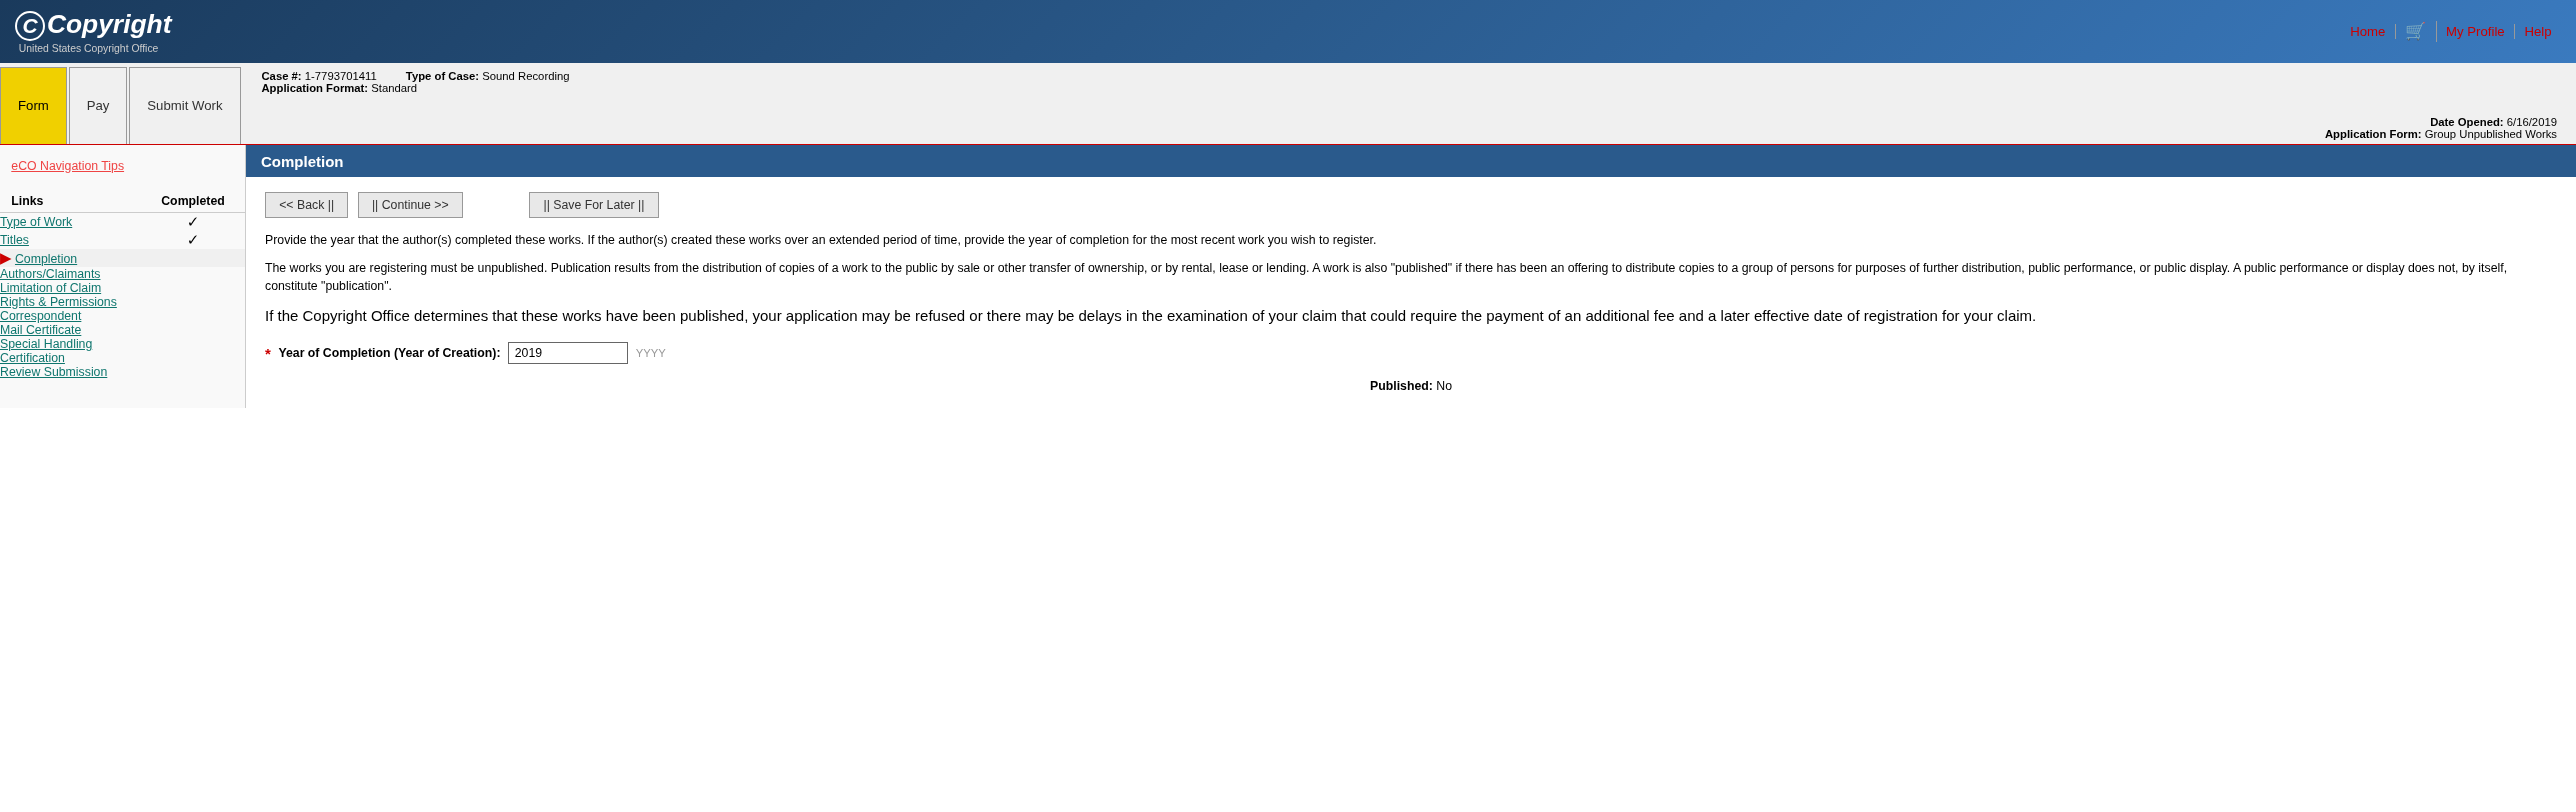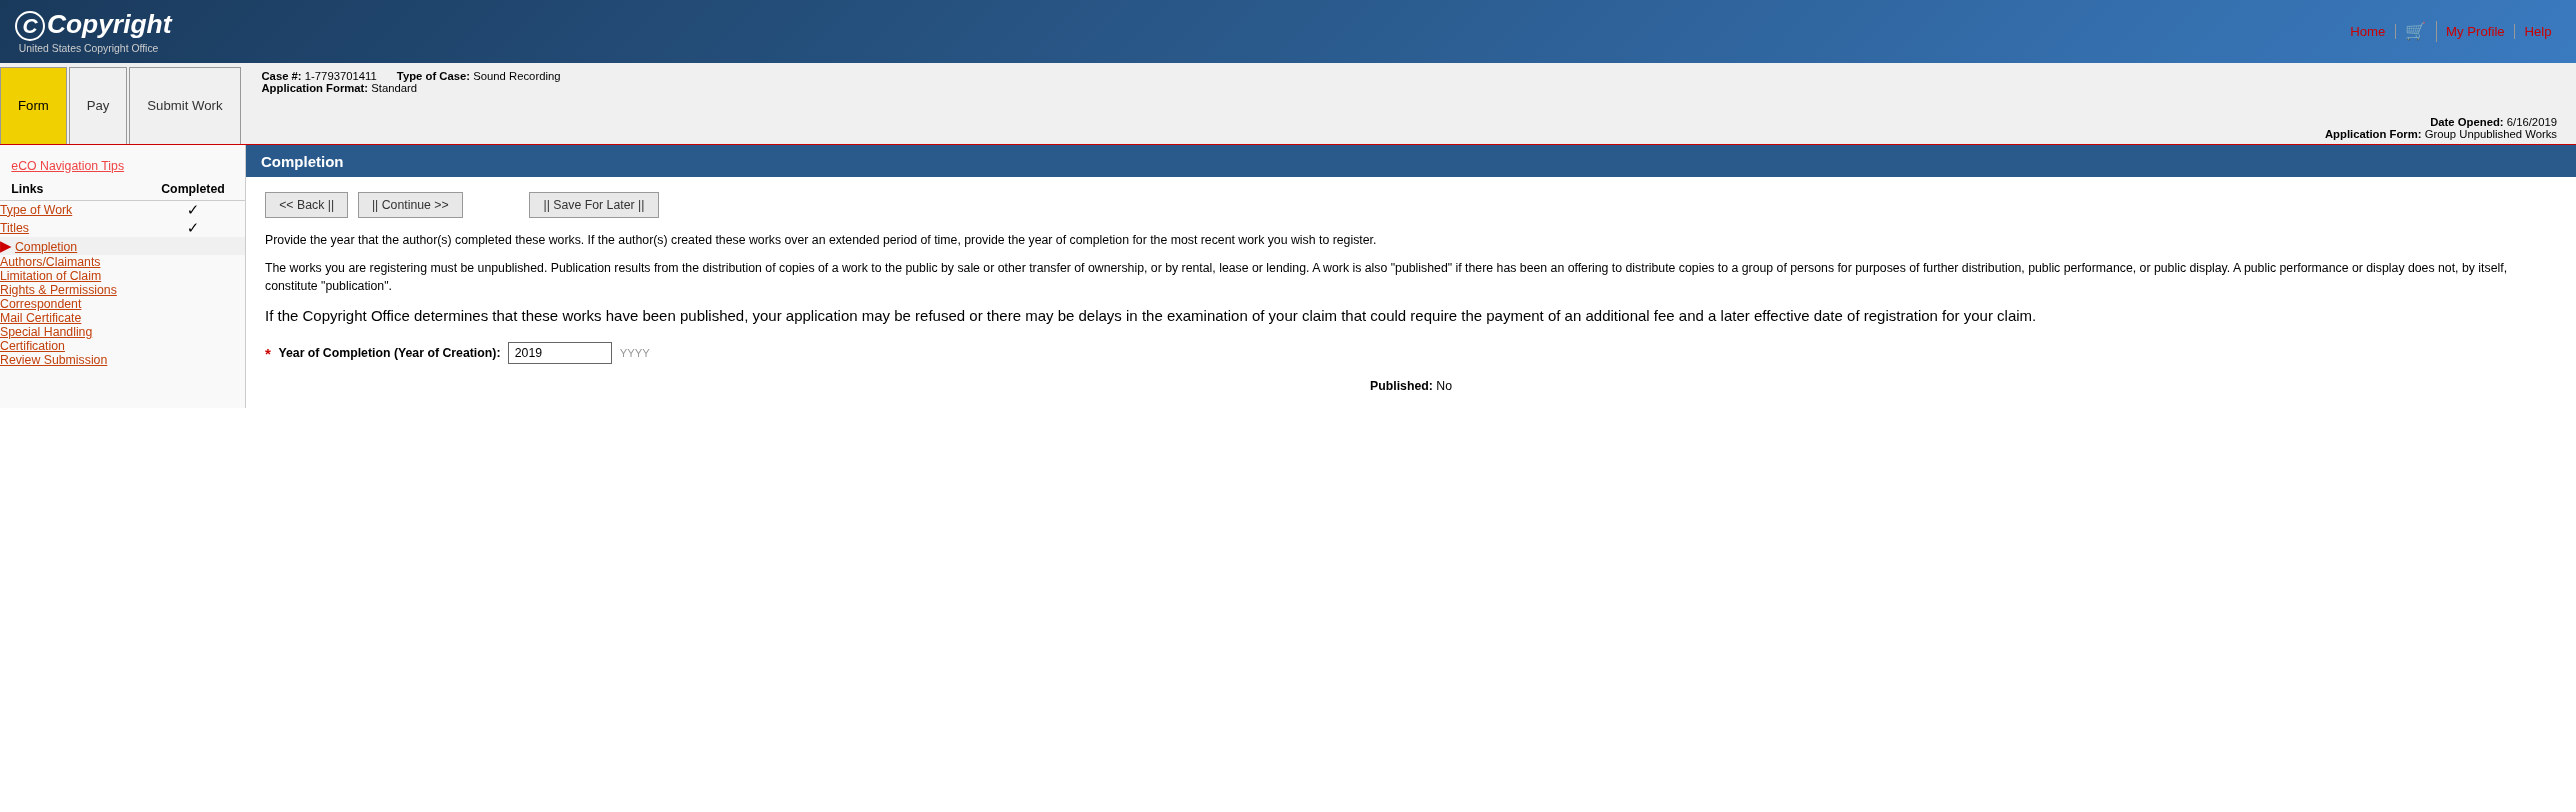--- a/index.html
+++ b/index.html
@@ -84,21 +84,21 @@
       background: #f0d000;
       color: #000;
     }
     #case-info {
       display: flex;
       flex-direction: column;
       padding: 3.8px 19px;
       font-size: 11.3px;
       flex: 1;
     }
-    .case-info-row { display: flex; gap: 20px; }
+    .case-info-row { display: flex; gap: 29px; }
     .case-info-label { font-weight: bold; }
     #date-info {
       text-align: right;
       padding: 3.8px 19px;
       font-size: 11.3px;
       margin-top: 46px;
     }
     .date-info-label { font-weight: bold; }
 
     
@@ -118,33 +118,34 @@
       color: #ef4444;
       text-decoration: underline;
       cursor: pointer;
       font-size: 12.3px;
       padding: 5.7px 11.3px;
       display: block;
     }
     #sidebar-table {
       width: 100%;
       border-collapse: collapse;
+      margin-top: 12px;
     }
     #sidebar-table thead th {
       text-align: left;
       padding: 3.8px 11.3px;
       font-weight: bold;
       font-size: 12.3px;
       border-bottom: 0.9px solid #ccc;
     }
     #sidebar-table thead th.completed-col {
       text-align: center;
     }
     .sidebar-link {
-      color: #c2410c;
+      color: #0f766e;
       text-decoration: underline;
       cursor: pointer;
     }
     .sidebar-checkmark {
       text-align: center;
       color: #000;
       font-size: 15px;
     }
     .sidebar-arrow {
       color: #cc0000;
@@ -208,21 +209,21 @@
       font-weight: bold;
     }
     .field-label {
       font-weight: bold;
       font-size: 12.3px;
     }
     .field-input {
       border: 0.9px solid #666;
       padding: 2.8px 5.7px;
       font-size: 12.3px;
-      width: 104px;
+      width: 120px;
     }
     .field-placeholder {
       color: #999;
       font-size: 11.3px;
     }
 
     .published-row {
       margin-top: 15px;
       text-align: center;
       font-size: 12.3px;

